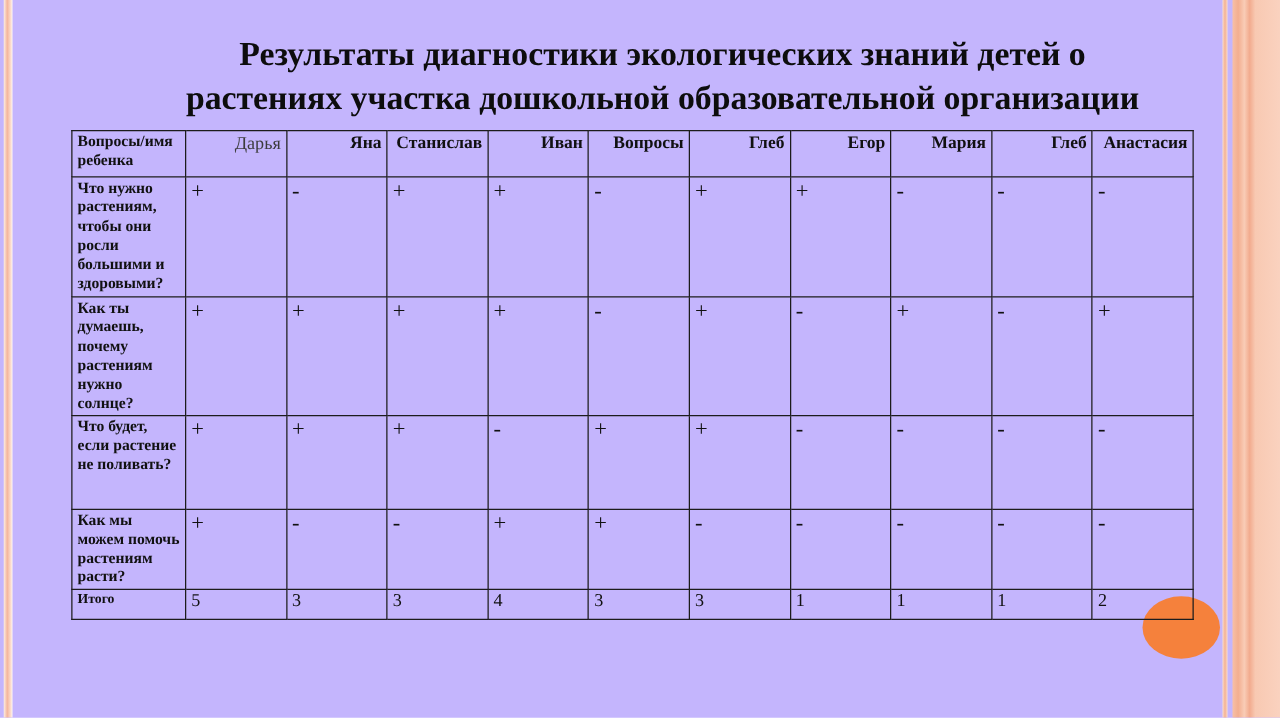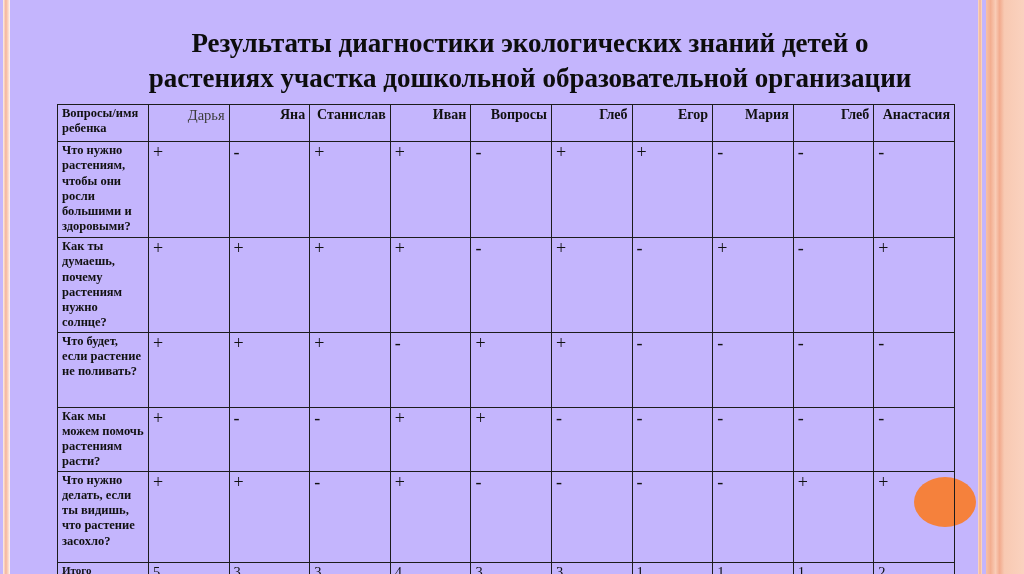--- a/index.html
+++ b/index.html
@@ -146,33 +146,20 @@
         <td class="a">-</td>
         <td class="a">+</td>
         <td class="a">+</td>
         <td class="a">-</td>
         <td class="a">-</td>
         <td class="a">-</td>
         <td class="a">-</td>
         <td class="a">-</td>
       </tr>
 
-      <tr class="r5">
-        <td class="q">Что нужно делать, если ты видишь, что растение засохло?</td>
-        <td class="a">+</td>
-        <td class="a">+</td>
-        <td class="a">-</td>
-        <td class="a">+</td>
-        <td class="a">-</td>
-        <td class="a">-</td>
-        <td class="a">-</td>
-        <td class="a">-</td>
-        <td class="a">+</td>
-        <td class="a">+</td>
-      </tr>
 
       <tr class="r-total">
         <td class="q total-label">Итого</td>
         <td class="t">5</td>
         <td class="t">3</td>
         <td class="t">3</td>
         <td class="t">4</td>
         <td class="t">3</td>
         <td class="t">3</td>
         <td class="t">1</td>

